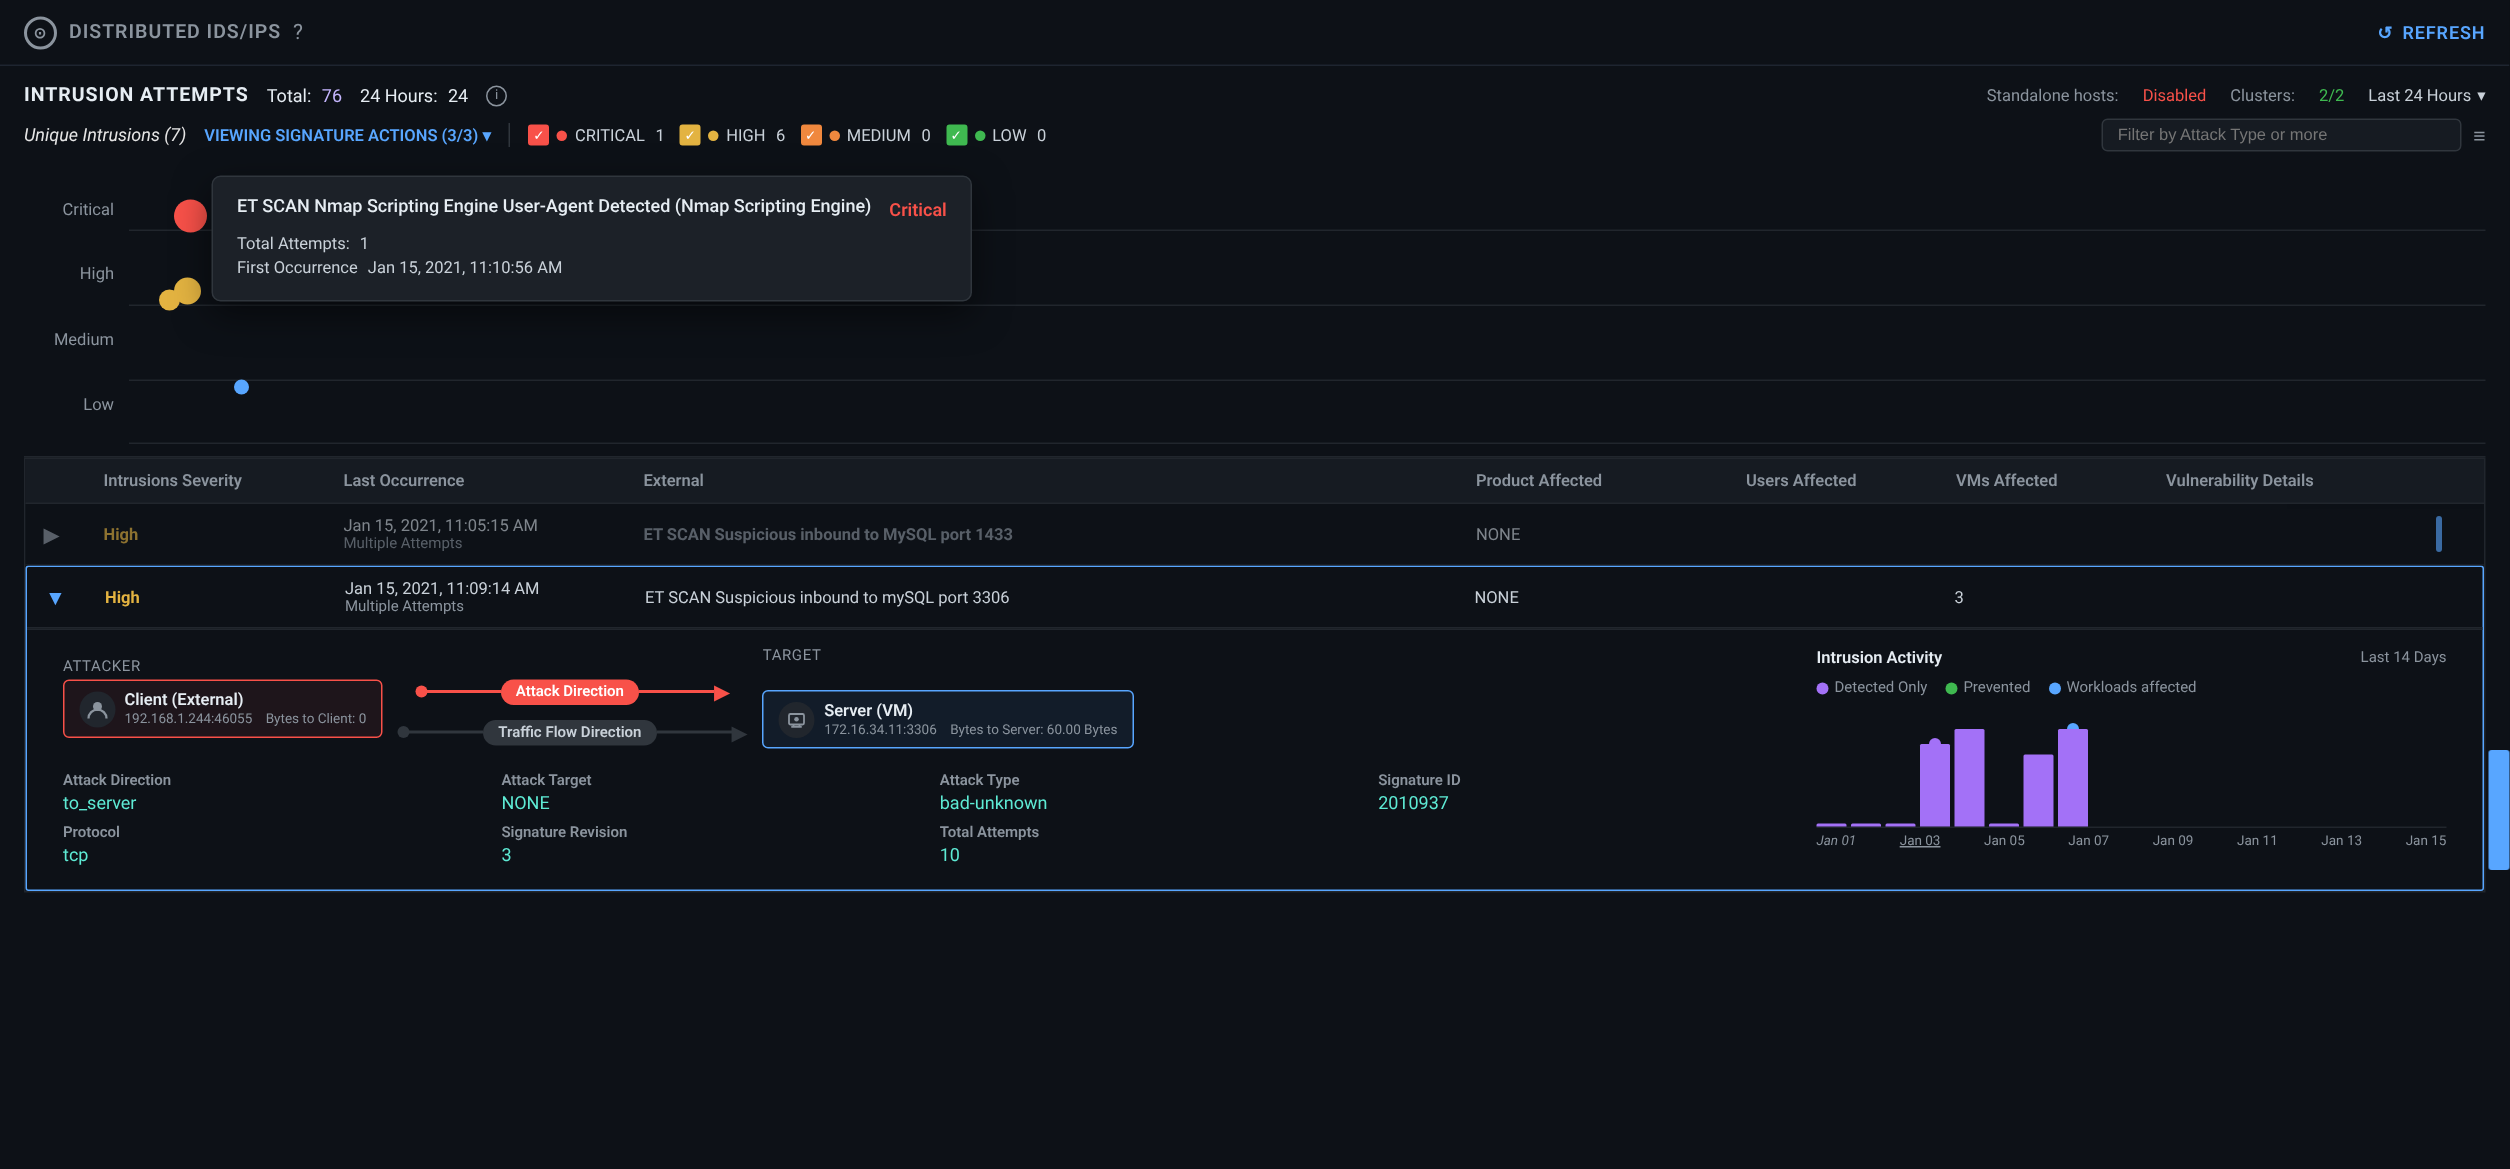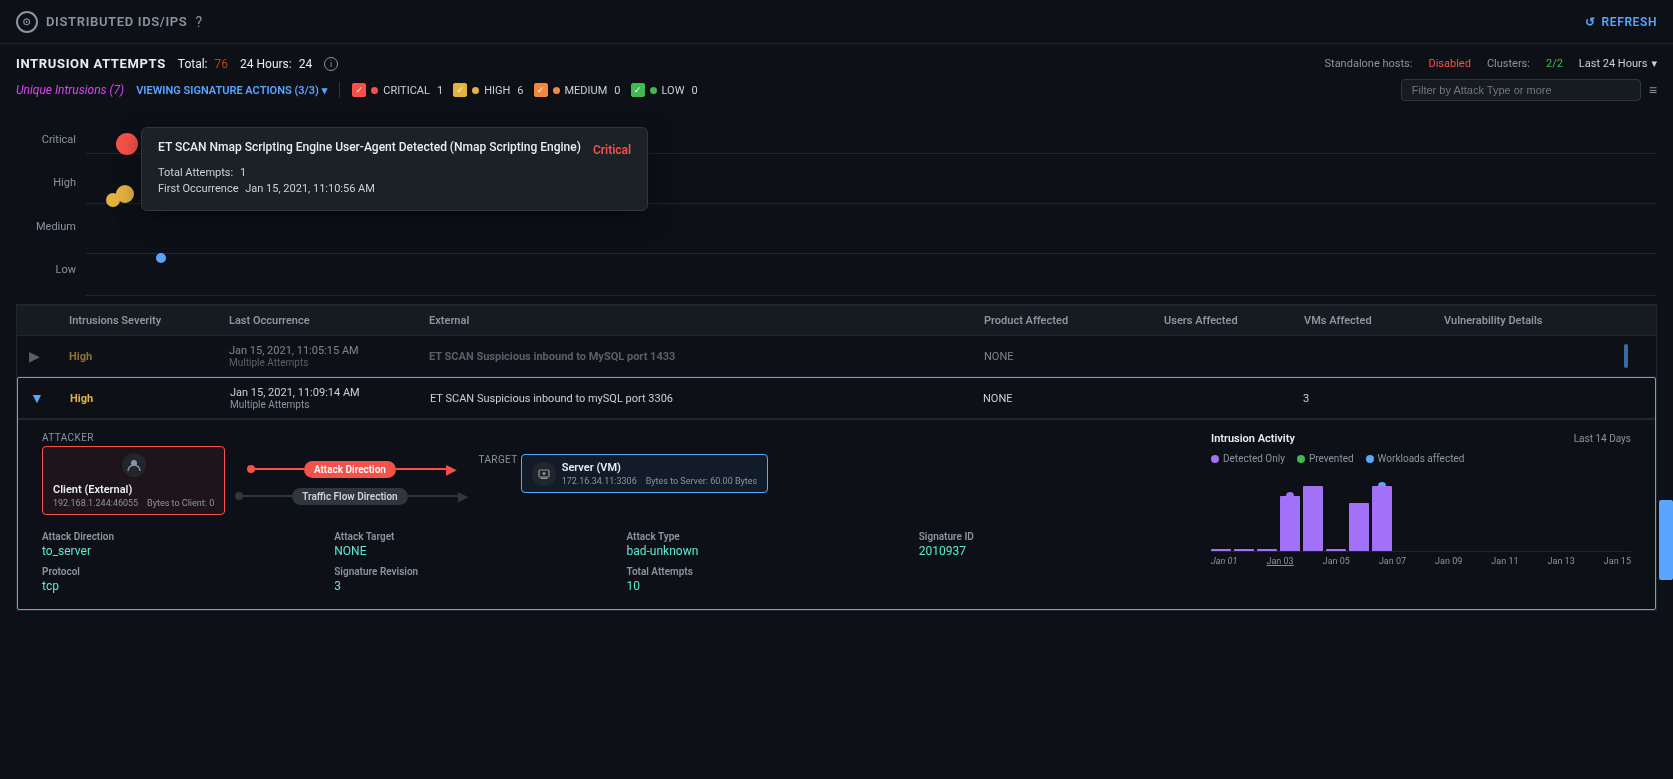--- a/index.html
+++ b/index.html
@@ -135,21 +135,21 @@
 
     
     .filter-row {
       display: flex;
       align-items: center;
       gap: 12px;
       margin-bottom: 4px;
     }
     .unique-label {
       font-size: 12px;
-      color: #d946ef;
+      color: #e5e5e5;
       font-style: italic;
     }
     .viewing-label {
       font-size: 11px;
       color: #58a6ff;
       font-weight: 600;
       text-transform: uppercase;
       cursor: pointer;
       display: flex;
       align-items: center;
@@ -324,21 +324,20 @@
       padding: 6px 10px;
       display: flex;
       align-items: center;
       gap: 6px;
       font-size: 11px;
       min-width: 160px;
     }
     .flow-node-attacker {
       border-color: #f85149;
       background: rgba(248, 81, 73, 0.08);
-      flex-direction: column;
     }
     .flow-node-target {
       border-color: #58a6ff;
       background: rgba(88, 166, 255, 0.08);
     }
     .flow-node-icon {
       width: 24px;
       height: 24px;
       border-radius: 50%;
       background: #21262d;
@@ -455,21 +454,21 @@
     <span>REFRESH</span>
   </div>
 </nav>
 
 <div class="main">
 
   <div class="section-header">
     <span class="section-title">INTRUSION ATTEMPTS</span>
     <span class="stat-item">
       <span>Total:</span>
-      <span style="color:#c2410c; margin-left:4px;">76</span>
+      <span style="color:#c4b5fd; margin-left:4px;">76</span>
     </span>
     <span class="stat-item">
       <span>24 Hours:</span>
       <span style="color:#e6edf3; margin-left:4px;">24</span>
     </span>
     <span class="info-icon">i</span>
     <div class="header-right">
       <span>Standalone hosts:</span>
       <span class="value" style="color:#f85149;">Disabled</span>
       <span>Clusters:</span>
@@ -548,21 +547,21 @@
       <div style="position:absolute; width:100%; height:1px; background:#21262d; top:148px;"></div>
       <div style="position:absolute; width:100%; height:1px; background:#21262d; top:190px;"></div>
 
       <div class="bubble-critical" style="left:30px; top:28px;"></div>
 
       <div class="bubble-high" style="left:30px; top:80px;"></div>
       <div class="bubble-high" style="left:20px; top:88px; width:14px; height:14px;"></div>
 
       <div class="bubble-dot" style="left:70px; top:148px;"></div>
 
-      <div class="tooltip-popup" style="left:55px; top:22px;">
+      <div class="tooltip-popup" style="left:55px; top:12px;">
         <div>
           <div style="display:flex; align-items:center; gap:4px; margin-bottom:6px;">
             <span class="tooltip-title">ET SCAN Nmap Scripting Engine User-Agent Detected (Nmap Scripting Engine)</span>
             <span class="tooltip-severity">Critical</span>
           </div>
           <div class="tooltip-detail">
             <span>Total Attempts:</span>
             <span style="color:#c9d1d9; margin-left:4px;">1</span>
           </div>
           <div class="tooltip-detail">
@@ -656,21 +655,21 @@
               </div>
               <div style="display:flex; align-items:center; gap:0; margin-top:2px;">
                 <div style="width:8px; height:8px; border-radius:50%; background:#30363d; margin-right:-1px;"></div>
                 <div style="width:50px; height:2px; background:#30363d;"></div>
                 <div class="flow-arrow-btn2">Traffic Flow Direction</div>
                 <div style="width:50px; height:2px; background:#30363d;"></div>
                 <div style="color:#30363d; font-size:14px;">▶</div>
               </div>
             </div>
 
-            <div style="display:flex; flex-direction:row; gap:3px;">
+            <div style="display:flex; flex-direction:column; gap:17px;">
               <span style="font-size:10px; color:#8b949e; text-transform:uppercase; letter-spacing:0.04em;">Target</span>
               <div class="flow-node flow-node-target">
                 <div class="flow-node-icon">
                   <svg width="14" height="14" viewBox="0 0 14 14" fill="none">
                     <rect x="2" y="3" width="10" height="7" rx="1" stroke="#8b949e" stroke-width="1.2" fill="none"></rect>
                     <path d="M5 10v1.5M9 10v1.5M3.5 11.5h7" stroke="#8b949e" stroke-width="1.2"></path>
                     <circle cx="7" cy="6.5" r="1.5" fill="#8b949e"></circle>
                   </svg>
                 </div>
                 <div>

